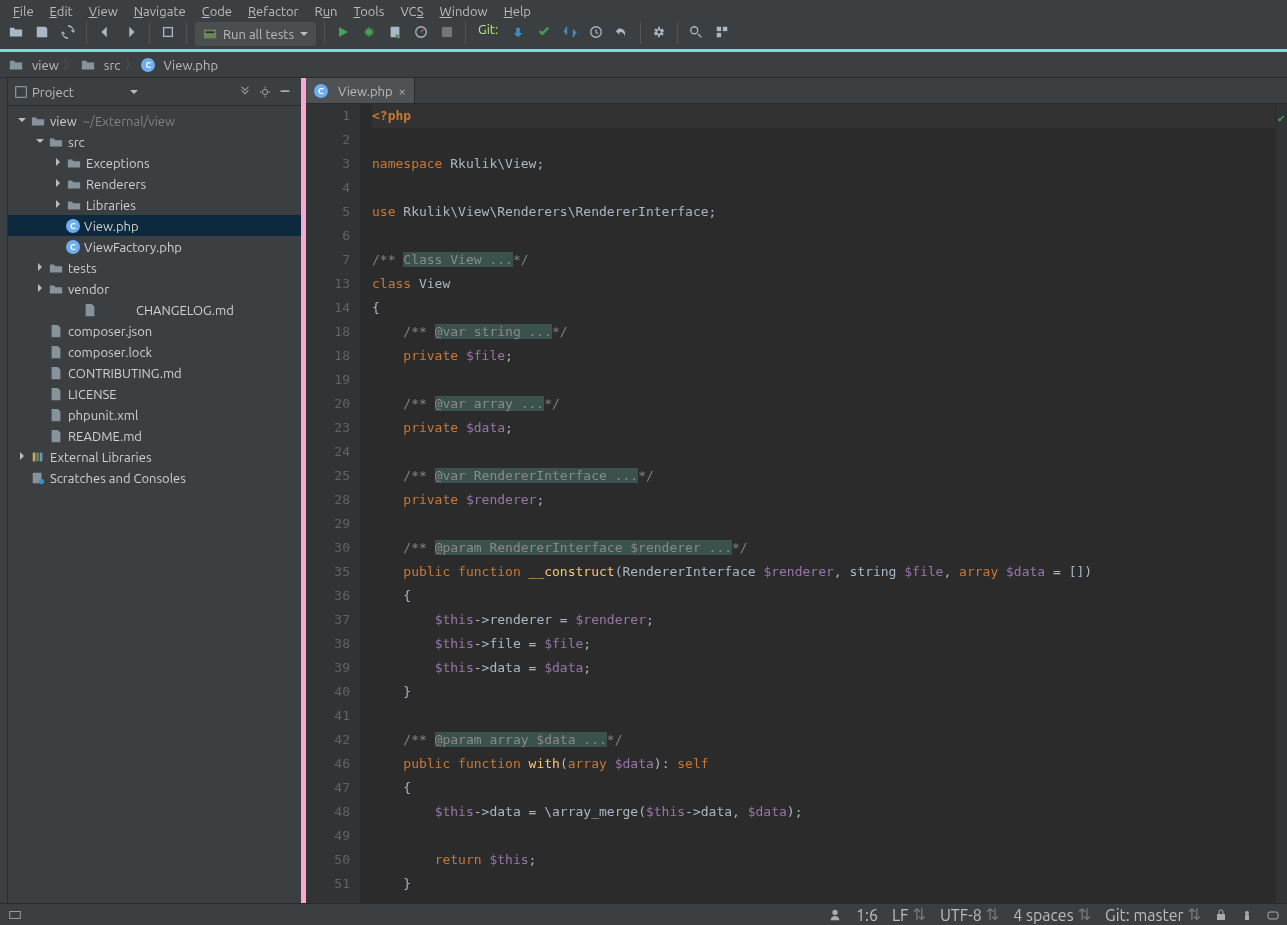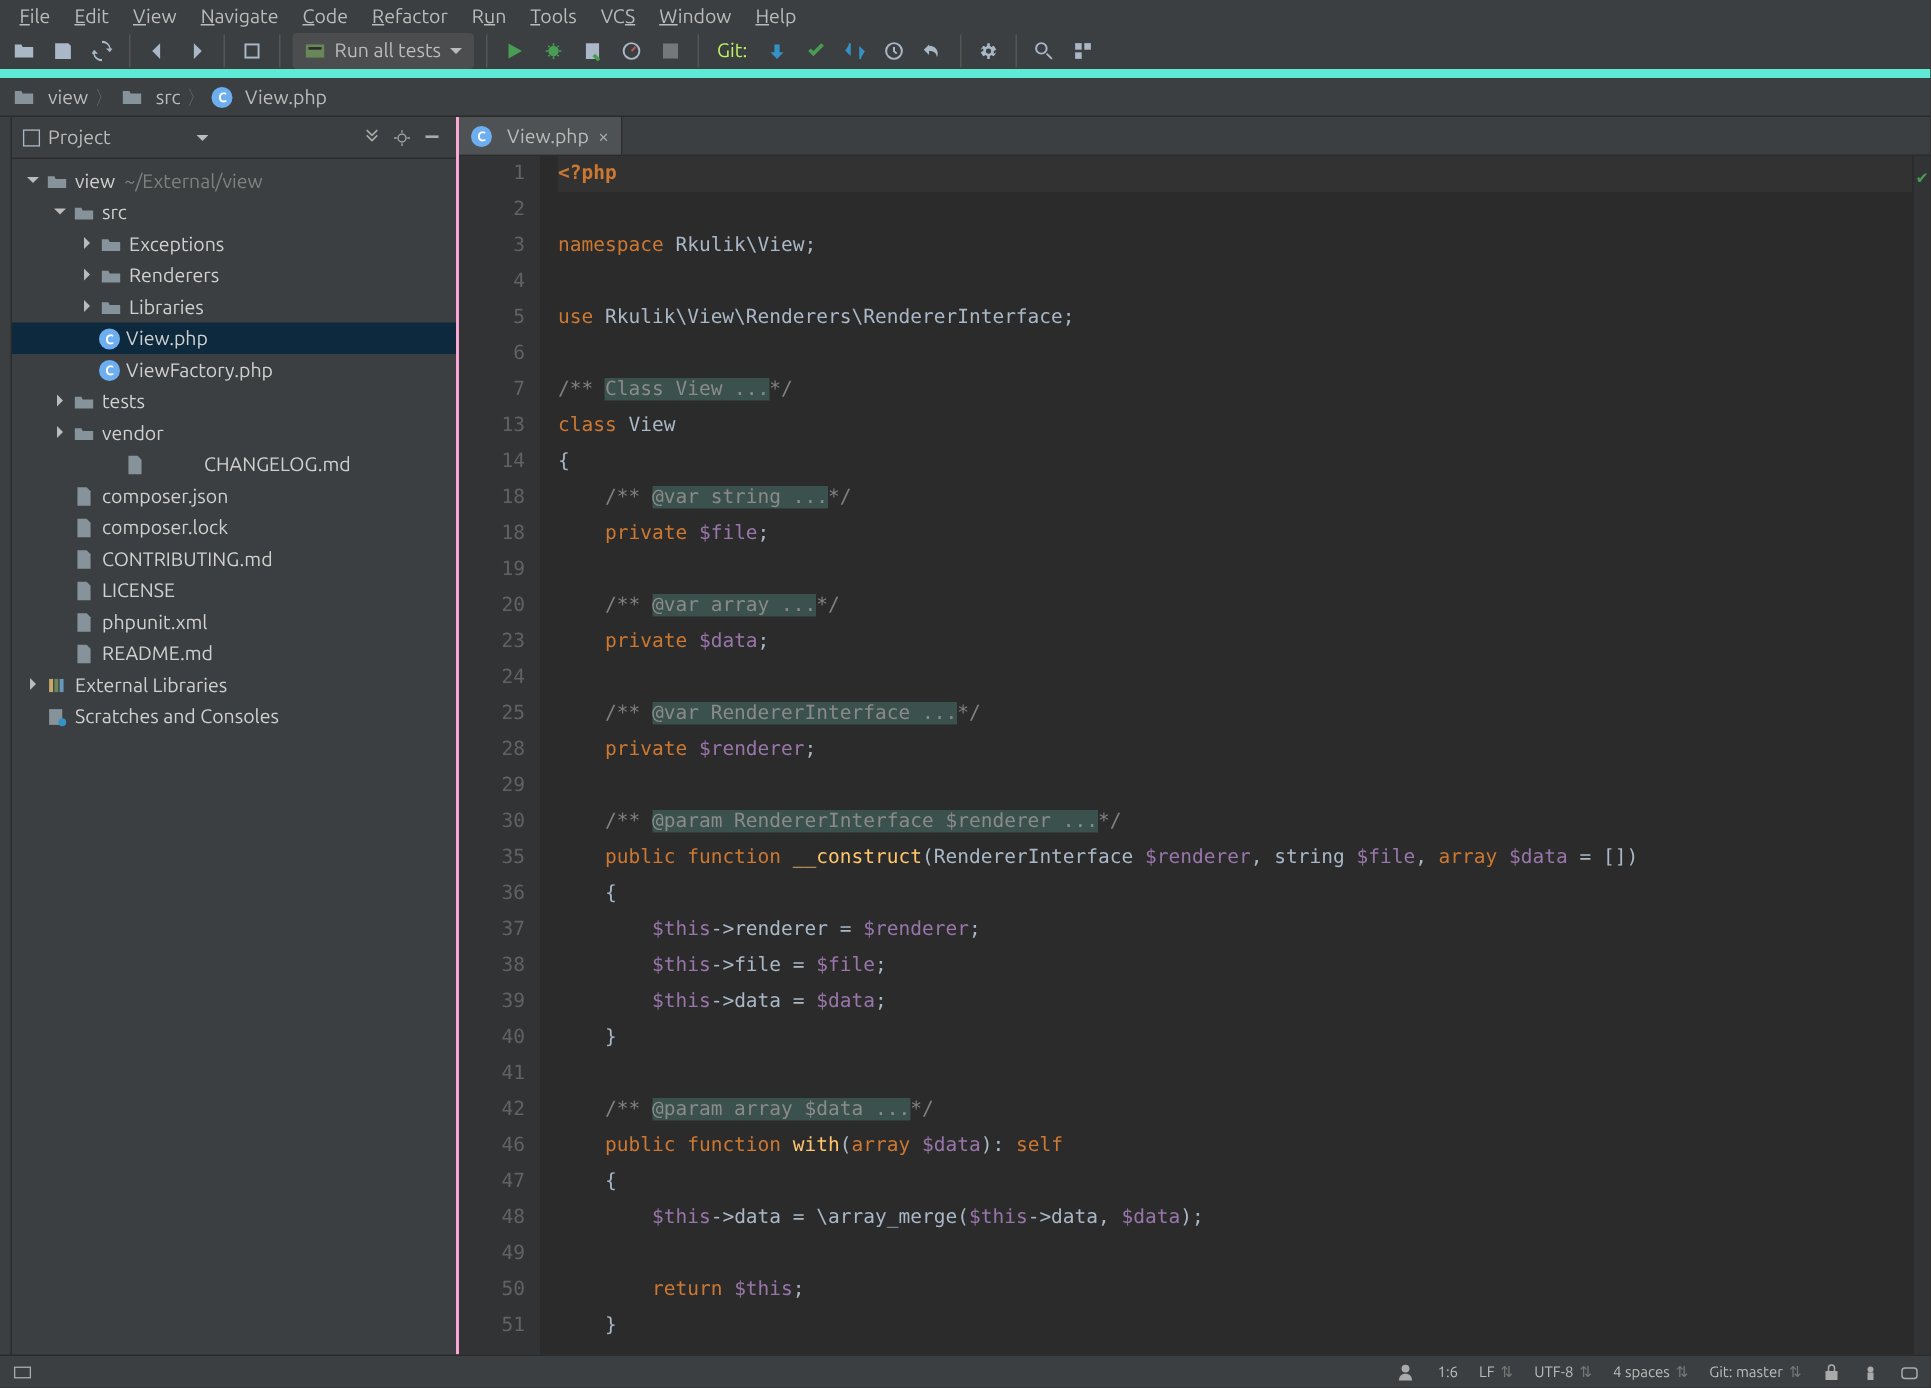--- a/index.html
+++ b/index.html
@@ -23,26 +23,26 @@
   gap: 2px;
 }
 .menubar .menu-item {
   padding: 1px 7px;
   cursor: pointer;
   color: #bbb;
 }
 .menubar .menu-item .ul { text-decoration: underline; }
 .toolbar {
   display: flex;
-  align-items: center;
+  align-items: flex-start;
   background: #3c3f41;
   height: 30px;
   padding: 0 6px;
   gap: 6px;
-  border-bottom: 6px solid #5eead4;
+  border-bottom: 3px solid #5eead4;
 }
 .tb-btn {
   width: 20px; height: 20px;
   display: flex; align-items: center; justify-content: center;
   color: #a9b7c6; cursor: pointer;
   flex-shrink: 0;
 }
 .tb-sep { width: 1px; height: 22px; background: #555; margin: 0 2px; }
 .run-config {
   display: flex; align-items: center; gap: 6px;
@@ -59,21 +59,21 @@
 .crumb { display: flex; align-items: center; gap: 4px; color: #bbb; cursor: pointer; }
 .crumb-sep { color: #666; }
 .main {
   flex: 1; display: flex; min-height: 0;
 }
 .sidebar-gutter {
   width: 8px; background: #3c3f41; border-right: 1px solid #2b2b2b;
 }
 .project-panel {
   width: 298px; background: #3c3f41; display: flex; flex-direction: column;
-  border-right: 2px solid #f9a8d4;
+  border-right: 5px solid #f9a8d4;
 }
 .project-header {
   display: flex; align-items: center; height: 28px;
   padding: 0 6px; border-bottom: 1px solid #2b2b2b;
   background: #3c3f41;
 }
 .project-header .title { color: #bbb; margin-left: 4px; flex: 1; }
 .project-header .hbtn { width: 20px; display: flex; justify-content: center; cursor: pointer; color: #aaa; }
 .tree { flex: 1; overflow: auto; padding-top: 4px; }
 .tree-row {
@@ -128,21 +128,21 @@
 .editor-right-strip {
   width: 12px; background: #313335; border-left: 1px solid #2b2b2b;
   position: relative;
 }
 .check-mark {
   position: absolute; top: 2px; right: 2px; color: #499c54; font-size: 12px;
 }
 .statusbar {
   height: 22px; background: #3c3f41; border-top: 1px solid #2b2b2b;
   display: flex; align-items: center; padding: 0 8px; gap: 14px;
-  color: #bbb; font-size: 10px;
+  color: #bbb; font-size: 16px;
 }
 .statusbar .spacer { flex: 1; }
 .sb-item { cursor: pointer; display: flex; align-items: center; gap: 4px; }
 svg { display: block; }
 </style>
 </head>
 <body>
 
 <div class="menubar" id="menubar">
     <div class="menu-item"><span class="ul">F</span>ile</div>

